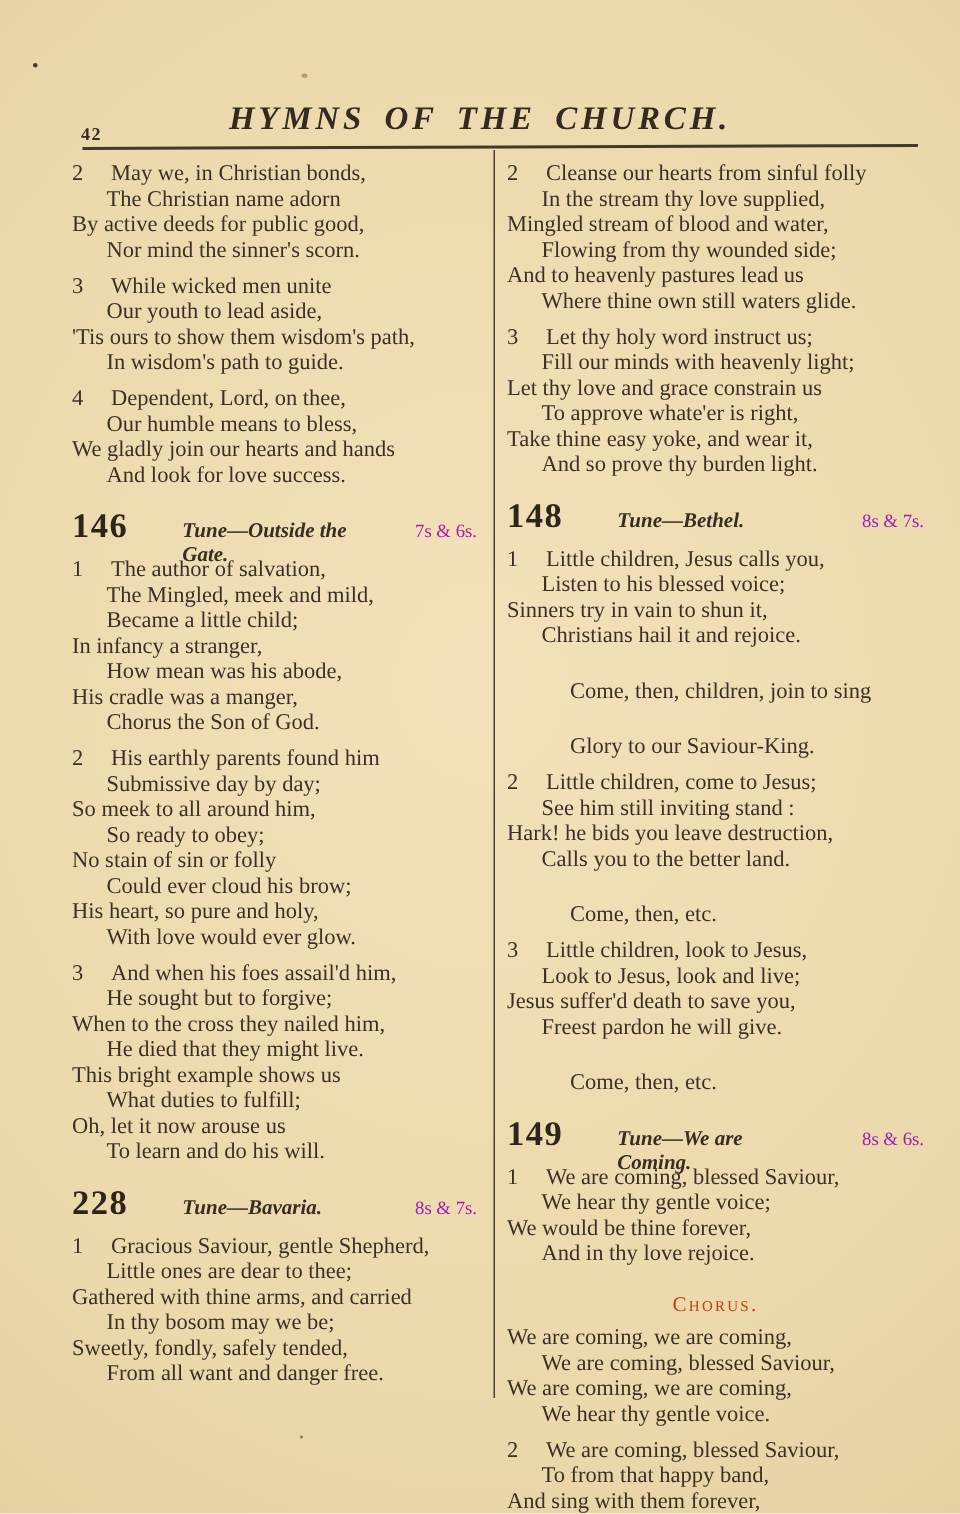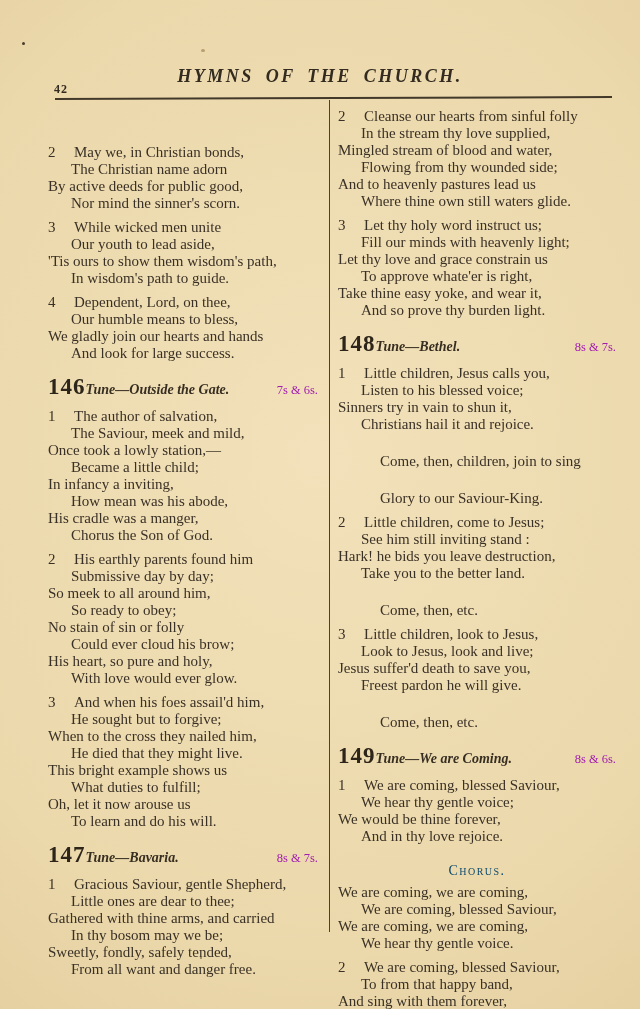--- a/index.html
+++ b/index.html
@@ -8,60 +8,61 @@
     background:radial-gradient(120% 90% at 50% 45%, #f2e1ba 0%, #ebd8ab 55%, #ddc694 100%);
     font-family:"Liberation Serif", serif;
     color:#3a3126;
   }
   .page-number{
     position:absolute;left:54px;top:82px;
     font-size:12px;font-weight:bold;letter-spacing:1px;color:#332b20;
   }
   .page-title{
     position:absolute;left:0;right:0;top:66px;text-align:center;
-    font-size:18px;font-weight:bold;font-style:italic;
+    font-size:22px;font-weight:bold;font-style:italic;
     letter-spacing:2.5px;word-spacing:5px;color:#332b20;
   }
   .header-rule{
     position:absolute;left:55px;top:97px;width:557px;height:2px;
     background:#43392a;transform:rotate(-0.2deg);
   }
   .column-divider{
     position:absolute;left:329px;top:100px;width:1px;height:832px;
     background:#4b4131;
   }
   .column{position:absolute;top:108px;}
-  .column.left{left:48px;width:270px;margin-top:36px;}
+  .column.left{left:48px;width:270px;}
   .column.right{left:338px;width:278px;}
   .verse{margin:0 0 7px 0;}
   .line{
     font-size:15px;line-height:17px;height:17px;white-space:nowrap;
     color:#3a3126;
   }
   .line.i1{padding-left:23px;}
   .line.i2{padding-left:42px;margin-top:20px;}
   .vnum{display:inline-block;width:26px;font-size:15px;}
   .hymn-heading{
     display:flex;align-items:baseline;height:26px;
     margin:12px 0 8px 0;
+    gap:36px;
   }
   .hymn-number{
     font-size:23px;font-weight:bold;color:#2d2519;letter-spacing:1px;
     flex:0 0 auto;
   }
   .hymn-tune{
     flex:1 1 auto;text-align:left;
     font-size:14px;font-style:italic;font-weight:600;color:#372e22;
   }
   .hymn-meter{
     flex:0 0 auto;font-size:12.5px;color:#a21caf;
   }
   .chorus-label{
     text-align:center;font-variant:small-caps;letter-spacing:1.5px;
-    font-size:14px;height:17px;line-height:17px;margin:17px 0 5px 0;color:#0c4a6e;
+    font-size:14px;height:17px;line-height:17px;margin:17px 0 5px 0;color:#c2410c;
   }
   .speck{position:absolute;border-radius:50%;background:#4a3d28;}
   .speck.s1{left:22px;top:42px;width:3px;height:3px;}
   .speck.s2{left:201px;top:49px;width:4px;height:3px;opacity:.55;background:#8a6b40;}
   .speck.s3{left:200px;top:957px;width:2px;height:2px;opacity:.6;}
 </style>
 </head>
 <body>
 
 <div class="speck s1"></div>
@@ -83,33 +84,32 @@
     <div class="verse">
       <div class="line"><span class="vnum">3</span>While wicked men unite</div>
       <div class="line i1">Our youth to lead aside,</div>
       <div class="line">'Tis ours to show them wisdom's path,</div>
       <div class="line i1">In wisdom's path to guide.</div>
     </div>
     <div class="verse">
       <div class="line"><span class="vnum">4</span>Dependent, Lord, on thee,</div>
       <div class="line i1">Our humble means to bless,</div>
       <div class="line">We gladly join our hearts and hands</div>
-      <div class="line i1">And look for large success.</div>
+      <div class="line i1">And look for love success.</div>
     </div>
     <div class="hymn-heading">
       <span class="hymn-number">146</span>
       <span class="hymn-tune">Tune—Outside the Gate.</span>
       <span class="hymn-meter">7s &amp; 6s.</span>
     </div>
     <div class="verse">
       <div class="line"><span class="vnum">1</span>The author of salvation,</div>
-      <div class="line i1">The Saviour, meek and mild,</div>
-      <div class="line">Once took a lowly station,—</div>
+      <div class="line i1">The Mingled, meek and mild,</div>
       <div class="line i1">Became a little child;</div>
-      <div class="line">In infancy a inviting,</div>
+      <div class="line">In infancy a stranger,</div>
       <div class="line i1">How mean was his abode,</div>
       <div class="line">His cradle was a manger,</div>
       <div class="line i1">Chorus the Son of God.</div>
     </div>
     <div class="verse">
       <div class="line"><span class="vnum">2</span>His earthly parents found him</div>
       <div class="line i1">Submissive day by day;</div>
       <div class="line">So meek to all around him,</div>
       <div class="line i1">So ready to obey;</div>
       <div class="line">No stain of sin or folly</div>
@@ -121,21 +121,21 @@
       <div class="line"><span class="vnum">3</span>And when his foes assail'd him,</div>
       <div class="line i1">He sought but to forgive;</div>
       <div class="line">When to the cross they nailed him,</div>
       <div class="line i1">He died that they might live.</div>
       <div class="line">This bright example shows us</div>
       <div class="line i1">What duties to fulfill;</div>
       <div class="line">Oh, let it now arouse us</div>
       <div class="line i1">To learn and do his will.</div>
     </div>
     <div class="hymn-heading">
-      <span class="hymn-number">147</span>
+      <span class="hymn-number">228</span>
       <span class="hymn-tune">Tune—Bavaria.</span>
       <span class="hymn-meter">8s &amp; 7s.</span>
     </div>
     <div class="verse">
       <div class="line"><span class="vnum">1</span>Gracious Saviour, gentle Shepherd,</div>
       <div class="line i1">Little ones are dear to thee;</div>
       <div class="line">Gathered with thine arms, and carried</div>
       <div class="line i1">In thy bosom may we be;</div>
       <div class="line">Sweetly, fondly, safely tended,</div>
       <div class="line i1">From all want and danger free.</div>
@@ -168,21 +168,21 @@
       <div class="line i1">Listen to his blessed voice;</div>
       <div class="line">Sinners try in vain to shun it,</div>
       <div class="line i1">Christians hail it and rejoice.</div>
       <div class="line i2">Come, then, children, join to sing</div>
       <div class="line i2">Glory to our Saviour-King.</div>
     </div>
     <div class="verse">
       <div class="line"><span class="vnum">2</span>Little children, come to Jesus;</div>
       <div class="line i1">See him still inviting stand :</div>
       <div class="line">Hark! he bids you leave destruction,</div>
-      <div class="line i1">Take you to the better land.</div>
+      <div class="line i1">Calls you to the better land.</div>
       <div class="line i2">Come, then, etc.</div>
     </div>
     <div class="verse">
       <div class="line"><span class="vnum">3</span>Little children, look to Jesus,</div>
       <div class="line i1">Look to Jesus, look and live;</div>
       <div class="line">Jesus suffer'd death to save you,</div>
       <div class="line i1">Freest pardon he will give.</div>
       <div class="line i2">Come, then, etc.</div>
     </div>
     <div class="hymn-heading">

